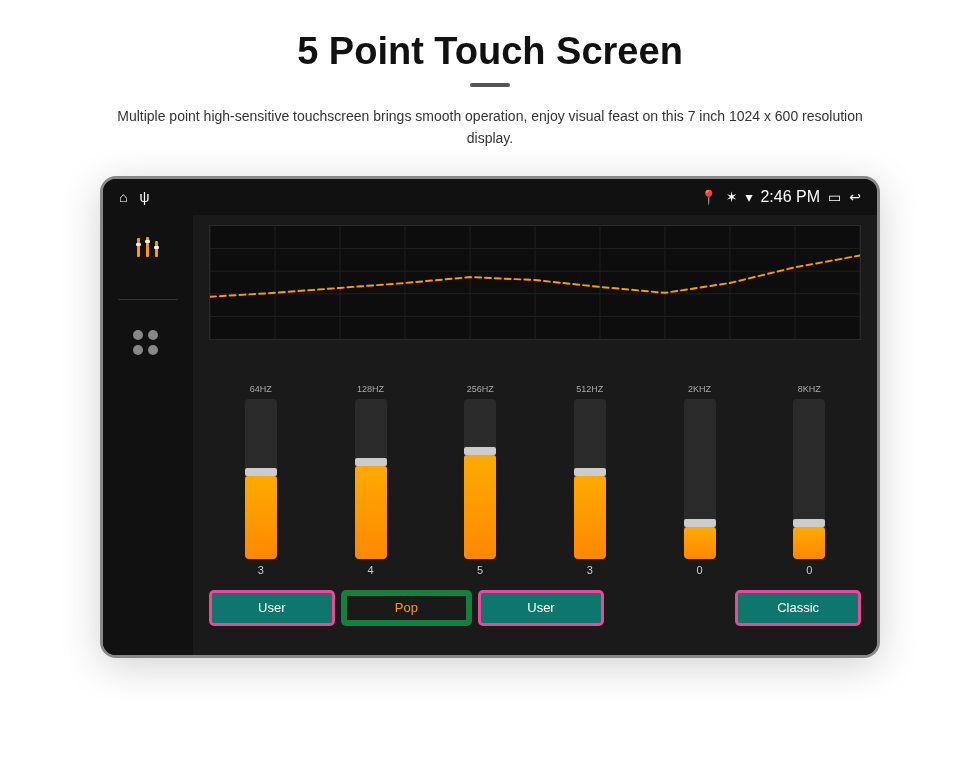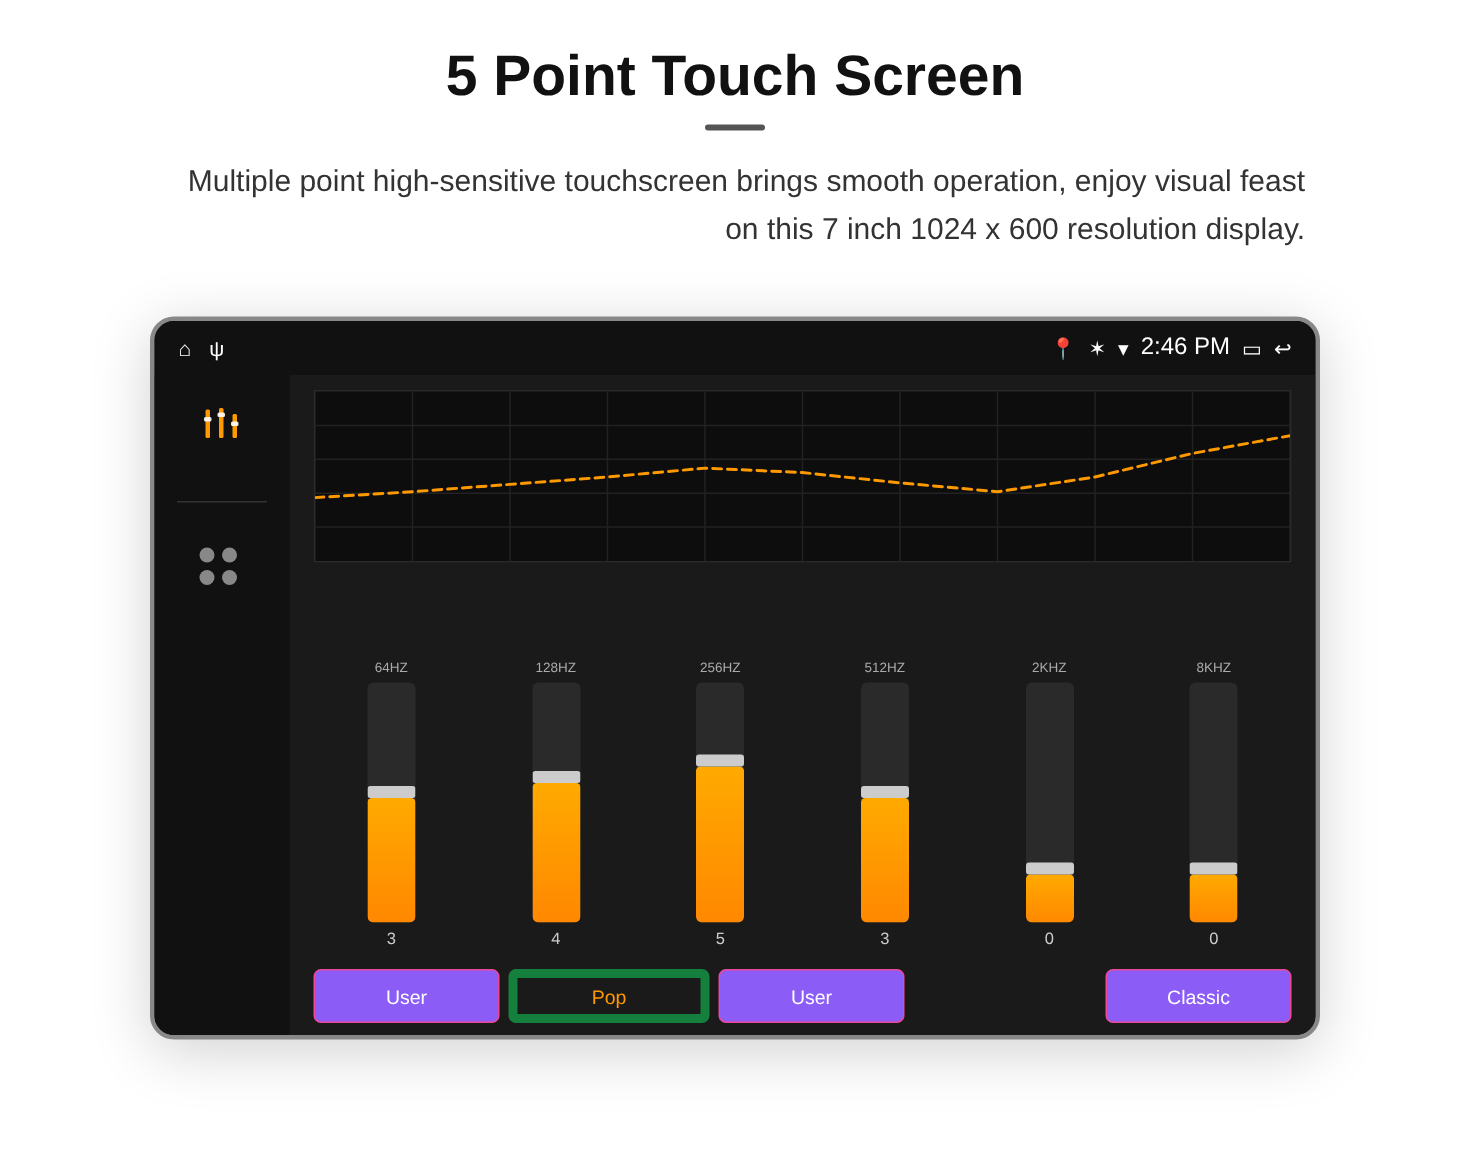--- a/index.html
+++ b/index.html
@@ -21,26 +21,26 @@
       margin-bottom: 10px;
     }
     .title-divider {
       width: 40px;
       height: 4px;
       background: #555;
       margin: 0 auto 18px;
       border-radius: 2px;
     }
     .subtitle {
-      font-size: 20px;
+      font-size: 14px;
       color: #333;
-      text-align: right;
+      text-align: center;
       max-width: 760px;
       line-height: 1.6;
-      margin-bottom: 42px;
+      margin-bottom: 26px;
     }
 
     
     .device-wrapper {
       width: 780px;
       border-radius: 16px;
       overflow: hidden;
       box-shadow: 0 8px 40px rgba(0,0,0,0.18);
       border: 3px solid #888;
       background: #1a1a1a;
@@ -101,21 +101,21 @@
       height: 10px;
       background: #888;
       border-radius: 50%;
     }
 
     
     .eq-area {
       flex: 1;
       display: flex;
       flex-direction: column;
-      padding: 10px 16px 8px;
+      padding: 10px 16px 29px;
     }
 
     
     .eq-graph {
       background: #0d0d0d;
       border: 1px solid #2a2a2a;
       height: 115px;
       margin-bottom: 10px;
       position: relative;
       overflow: hidden;
@@ -179,22 +179,22 @@
     
     .preset-buttons {
       display: flex;
       flex-direction: row;
       gap: 6px;
       margin-top: 4px;
     }
     .preset-btn {
       flex: 1;
       height: 36px;
-      background: #8b5cf6;
-      border: 1px solid #ec4899;
+      background: #0f766e;
+      border: 3px solid #ec4899;
       border-radius: 5px;
       color: #fff;
       font-size: 13px;
       cursor: pointer;
       display: flex;
       align-items: center;
       justify-content: center;
     }
     .preset-btn.active {
       background: #1a1a1a;

